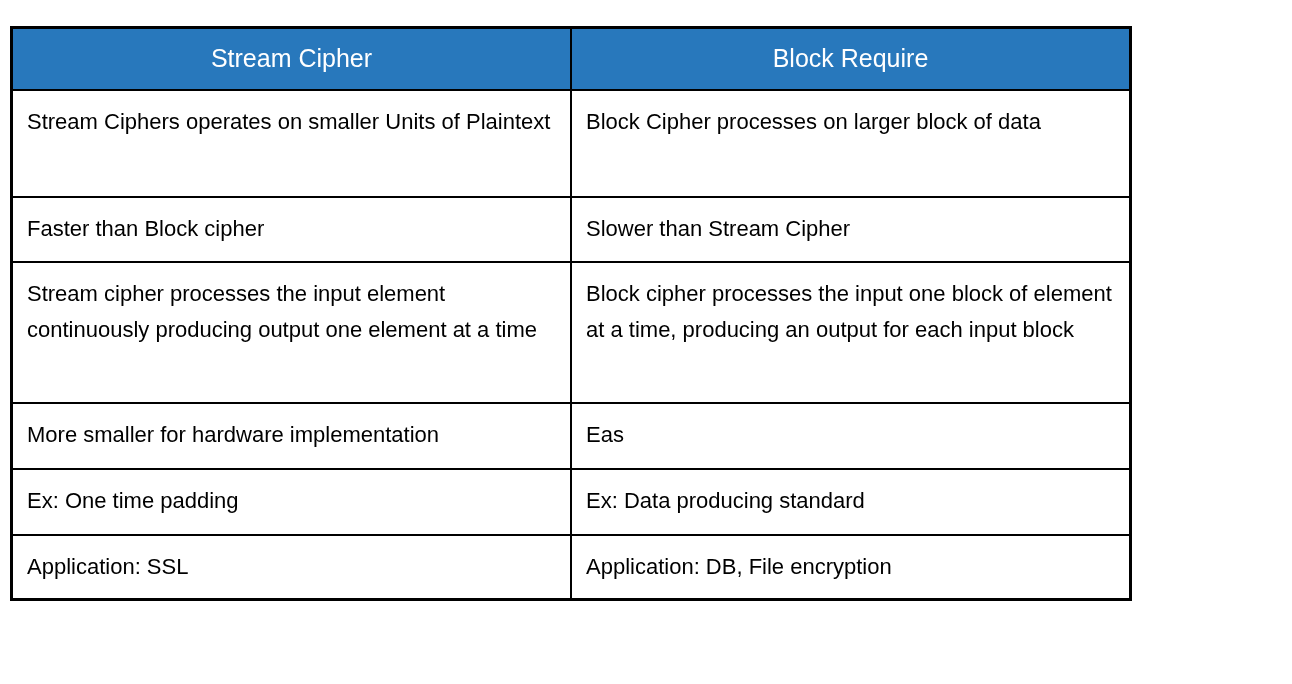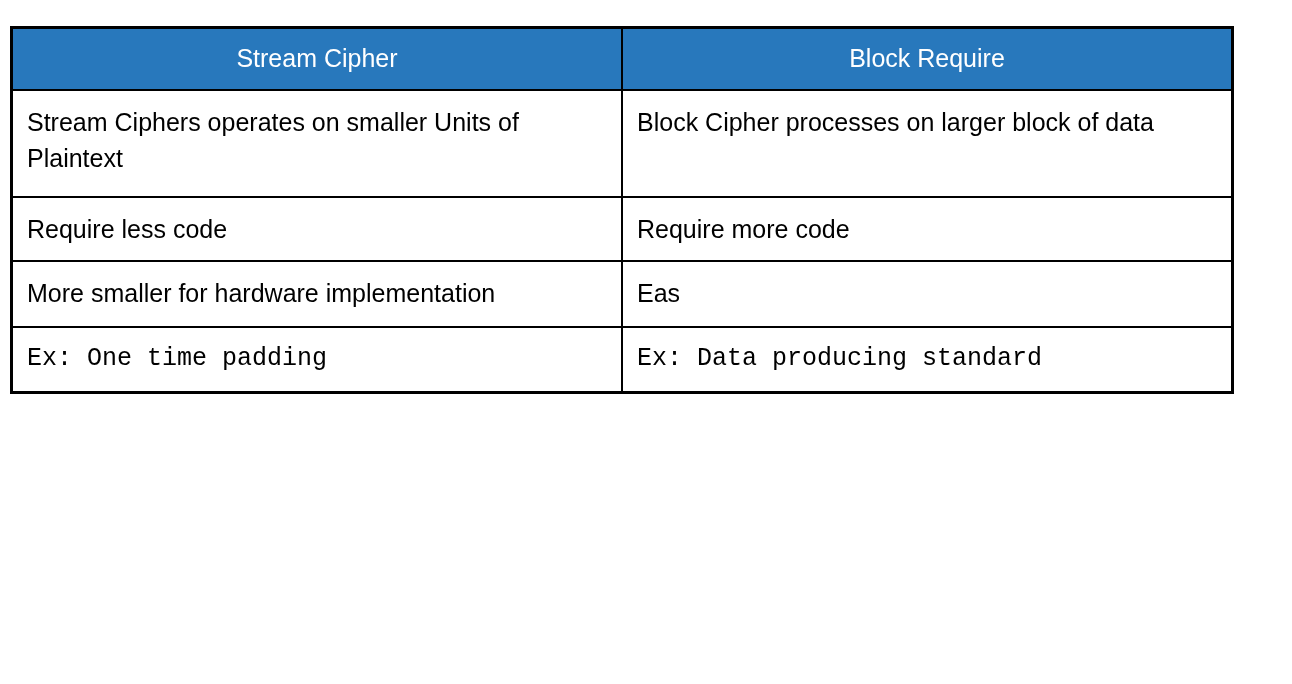--- a/index.html
+++ b/index.html
@@ -15,21 +15,21 @@
     margin: 0;
     padding: 0;
     background: var(--page-bg);
     width: 1292px;
     height: 684px;
     font-family: "Liberation Sans", sans-serif;
   }
   table.cipher-table {
     border-collapse: collapse;
     table-layout: fixed;
-    width: 1224px;
+    width: 1122px;
     margin: 26px 0 0 10px;
     border: 3px solid var(--border);
   }
   table.cipher-table th,
   table.cipher-table td {
     border: 2px solid var(--border);
     width: 50%;
   }
   table.cipher-table th {
     background: var(--header-bg);
@@ -37,55 +37,63 @@
     font-size: 25px;
     font-weight: normal;
     text-align: center;
     vertical-align: middle;
     height: 62px;
     padding: 0;
   }
   table.cipher-table td {
     background: var(--cell-bg);
     color: var(--cell-text);
-    font-size: 25px;
+    font-size: 22px;
     line-height: 36px;
     vertical-align: top;
     text-align: left;
     padding: 13px 14px 13px 14px;
   }
   tr.r0 td { height: 107px; }
   tr.r1 td { height: 65px; }
   tr.r2 td { height: 141px; }
   tr.r3 td { height: 63px; }
   tr.r4 td { height: 66px; }
-  tr.r5 td { height: 66px; font-family: Liberation Mono, monospace; }
+  tr.r5 td { height: 66px; }
   tr.r6 td { height: 64px; }
 </style>
 </head>
 <body>
 
 <table class="cipher-table">
   <thead>
     <tr>
       <th>Stream Cipher</th>
       <th>Block Require</th>
     </tr>
   </thead>
   <tbody>
     <tr class="r0">
       <td>Stream Ciphers operates on smaller Units of Plaintext</td>
       <td>Block Cipher processes on larger block of data</td>
     </tr>
-    <tr class="r3">
-      <td>Require less code</td>
-      <td>Require more code</td>
+    <tr class="r1">
+      <td>Faster than Block cipher</td>
+      <td>Slower than Stream Cipher</td>
+    </tr>
+    <tr class="r2">
+      <td>Stream cipher processes the input element continuously producing output one element at a time</td>
+      <td>Block cipher processes the input one block of element at a time, producing an output for each input block</td>
     </tr>
     <tr class="r4">
       <td>More smaller for hardware implementation</td>
       <td>Eas</td>
     </tr>
     <tr class="r5">
       <td>Ex: One time padding</td>
       <td>Ex: Data producing standard</td>
     </tr>
+    <tr class="r6">
+      <td>Application: SSL</td>
+      <td>Application: DB, File encryption</td>
+    </tr>
   </tbody>
 </table>
 
 </body></html>

